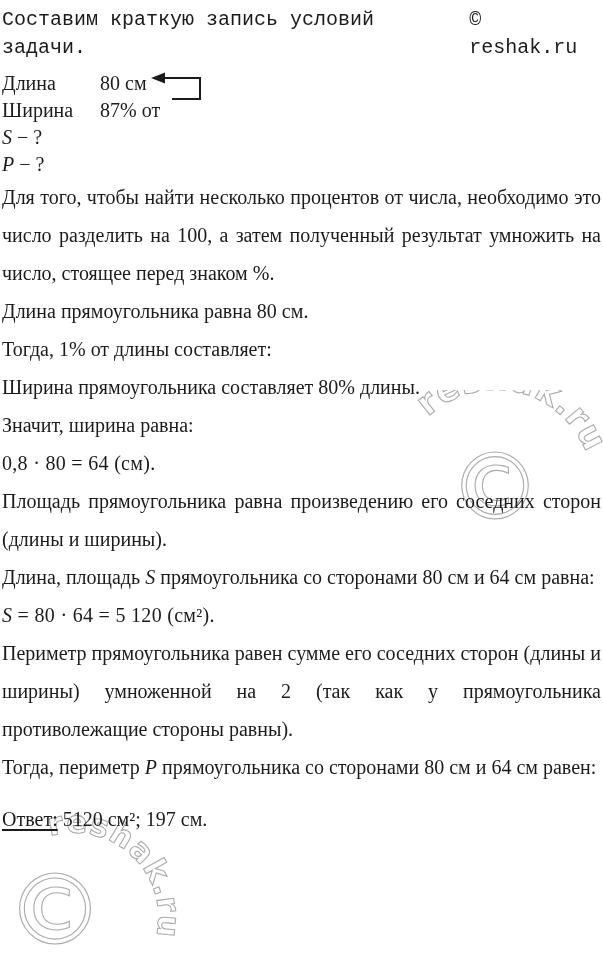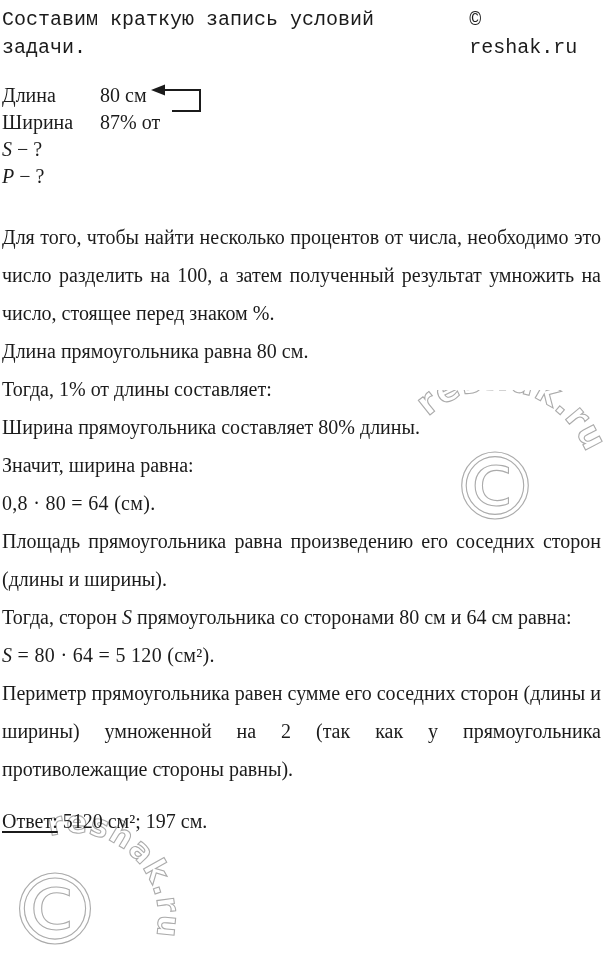--- a/index.html
+++ b/index.html
@@ -3,25 +3,25 @@
 <meta charset="utf-8">
 <style>
   html,body { margin:0; padding:0; background:#fff; }
   .page {
     position:relative; width:603px; height:977px; background:#ffffff;
     font-family:"Liberation Serif", serif; font-size:20px; color:#1b1b1b;
     overflow:hidden;
   }
   .content { position:relative; z-index:1; padding:6px 2px 0 2px; }
   .header-row { display:flex; justify-content:space-between; align-items:baseline; line-height:28px;font-family:Liberation Mono, monospace; }
-  .summary { position:relative; margin-top:20px; }
+  .summary { position:relative; margin-top:8px; }
   .srow { line-height:27px; white-space:nowrap; }
   .slabel { display:inline-block; width:98px; }
   .mvar { font-style:italic; }
-  .solution { margin-top:28px; }
+  .solution { margin-top:0; }
   .para { margin:0; line-height:38px; text-align:justify; }
   .formula { margin:0; line-height:38px; text-align:left; letter-spacing:0.3px; }
   .answer { margin-top:14px; text-align:left; }
   .answer-label { text-decoration:underline; text-underline-offset:3px;text-align:right; }
   .arrow-svg { position:absolute; left:148px; top:0px; }
   .wm { position:absolute; z-index:0; pointer-events:none; }
   .wm text { fill:none; stroke:#ababab; stroke-width:1.1px; }
   .wm .wm-arc-text { font-family:"DejaVu Sans", sans-serif; font-weight:bold; }
   .wm .wm-copy { font-family:"DejaVu Sans", sans-serif; }
   .wm1 { left:400px; top:390px; }
@@ -79,20 +79,21 @@
     </div>
 
     <div class="solution">
       <p class="para">Для того, чтобы найти несколько процентов от числа, необходимо это число разделить на 100, а затем полученный результат умножить на число, стоящее перед знаком %.</p>
       <p class="para">Длина прямоугольника равна 80 см.</p>
       <p class="para">Тогда, 1% от длины составляет:</p>
       <p class="para">Ширина прямоугольника составляет 80% длины.</p>
       <p class="para">Значит, ширина равна:</p>
       <p class="formula">0,8 · 80 = 64 (см).</p>
       <p class="para">Площадь прямоугольника равна произведению его соседних сторон (длины и ширины).</p>
-      <p class="para"><span>Тогда, сторон </span><span class="mvar">S</span><span> прямоугольника со сторонами 80 см и 64 см равна:</span></p>
+      <p class="para"><span>Длина, площадь </span><span class="mvar">S</span><span> прямоугольника со сторонами 80 см и 64 см равна:</span></p>
       <p class="formula"><span class="mvar">S</span><span> = 80 · 64 = 5 120 (см²).</span></p>
       <p class="para">Периметр прямоугольника равен сумме его соседних сторон (длины и ширины) умноженной на 2 (так как у прямоугольника противолежащие стороны равны).</p>
+      <p class="para"><span>Тогда, периметр </span><span class="mvar">P</span><span> прямоугольника со сторонами 80 см и 64 см равен:</span></p>
       <p class="para answer"><span class="answer-label">Ответ:</span><span> 5120 см²; 197 см.</span></p>
     </div>
 
   </div>
 </div>
 
 </body></html>

